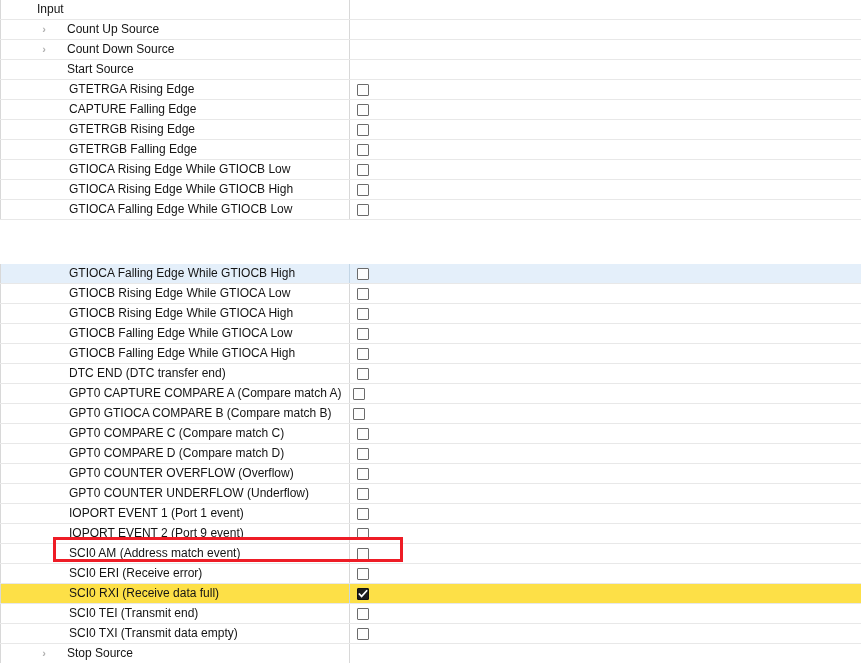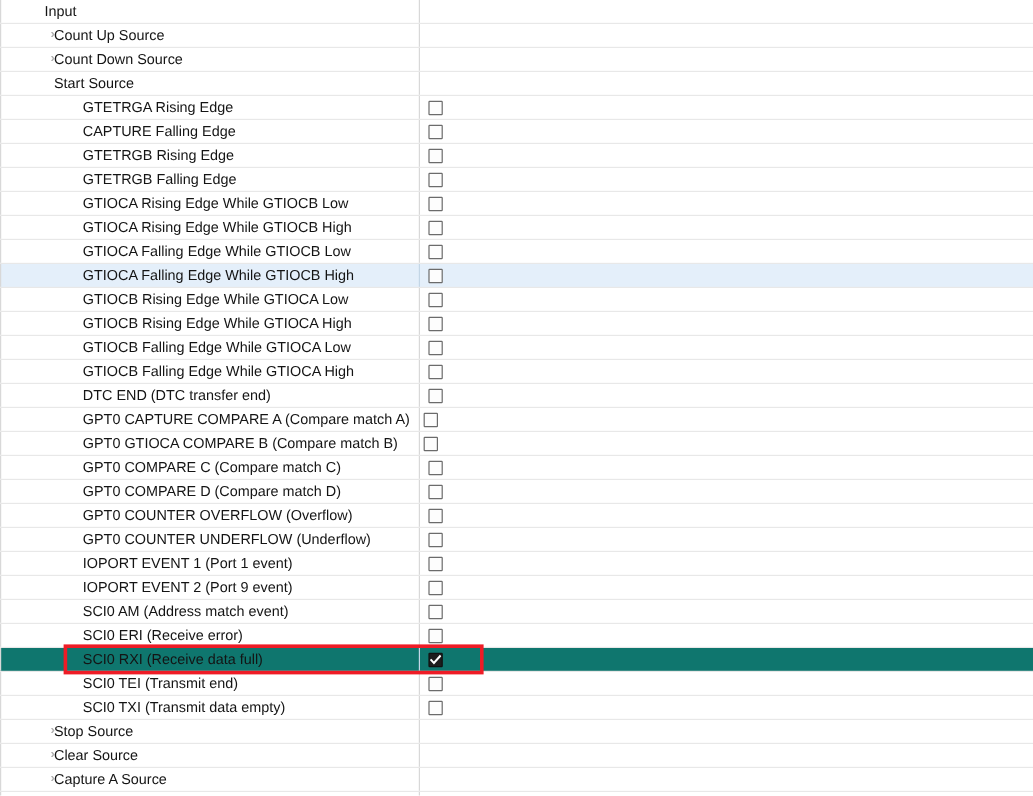--- a/index.html
+++ b/index.html
@@ -27,22 +27,22 @@
   
   .row {
     position: relative;
     height: 20px;
     box-sizing: border-box;
     border-bottom: 1px solid #e8e8e8;
     background: #ffffff;
     display: block;
     white-space: nowrap;
   }
-  .row.sel-soft { background: #e4effa; }
-  .row.sel-hard { background: #0f766e; }
+  .row.sel-soft { background: #e4effa; margin-top: 44px; }
+  .row.sel-hard { background: #fde047; }
 
   
   .labelcell {
     position: absolute;
     left: 0;
     top: 0;
     width: 350px;
     height: 19px;
     box-sizing: border-box;
     border-left: 1px solid #d8d8d8;
@@ -82,21 +82,21 @@
     line-height: 19px;
     font-size: 12px;
     color: #141414;
     white-space: nowrap;
   }
 
   
   .lvl1 .twisty { left: 20px; }
   .lvl1 .rowtext { left: 36px; }
   .lvl2 .twisty { left: 36px; }
-  .lvl2 .rowtext { left: 44px; }
+  .lvl2 .rowtext { left: 66px; }
   .lvl3 .rowtext { left: 68px; }
 
   
   .cb {
     position: absolute;
     top: 4px;
     left: 6px;
     width: 12px;
     height: 12px;
     box-sizing: border-box;

